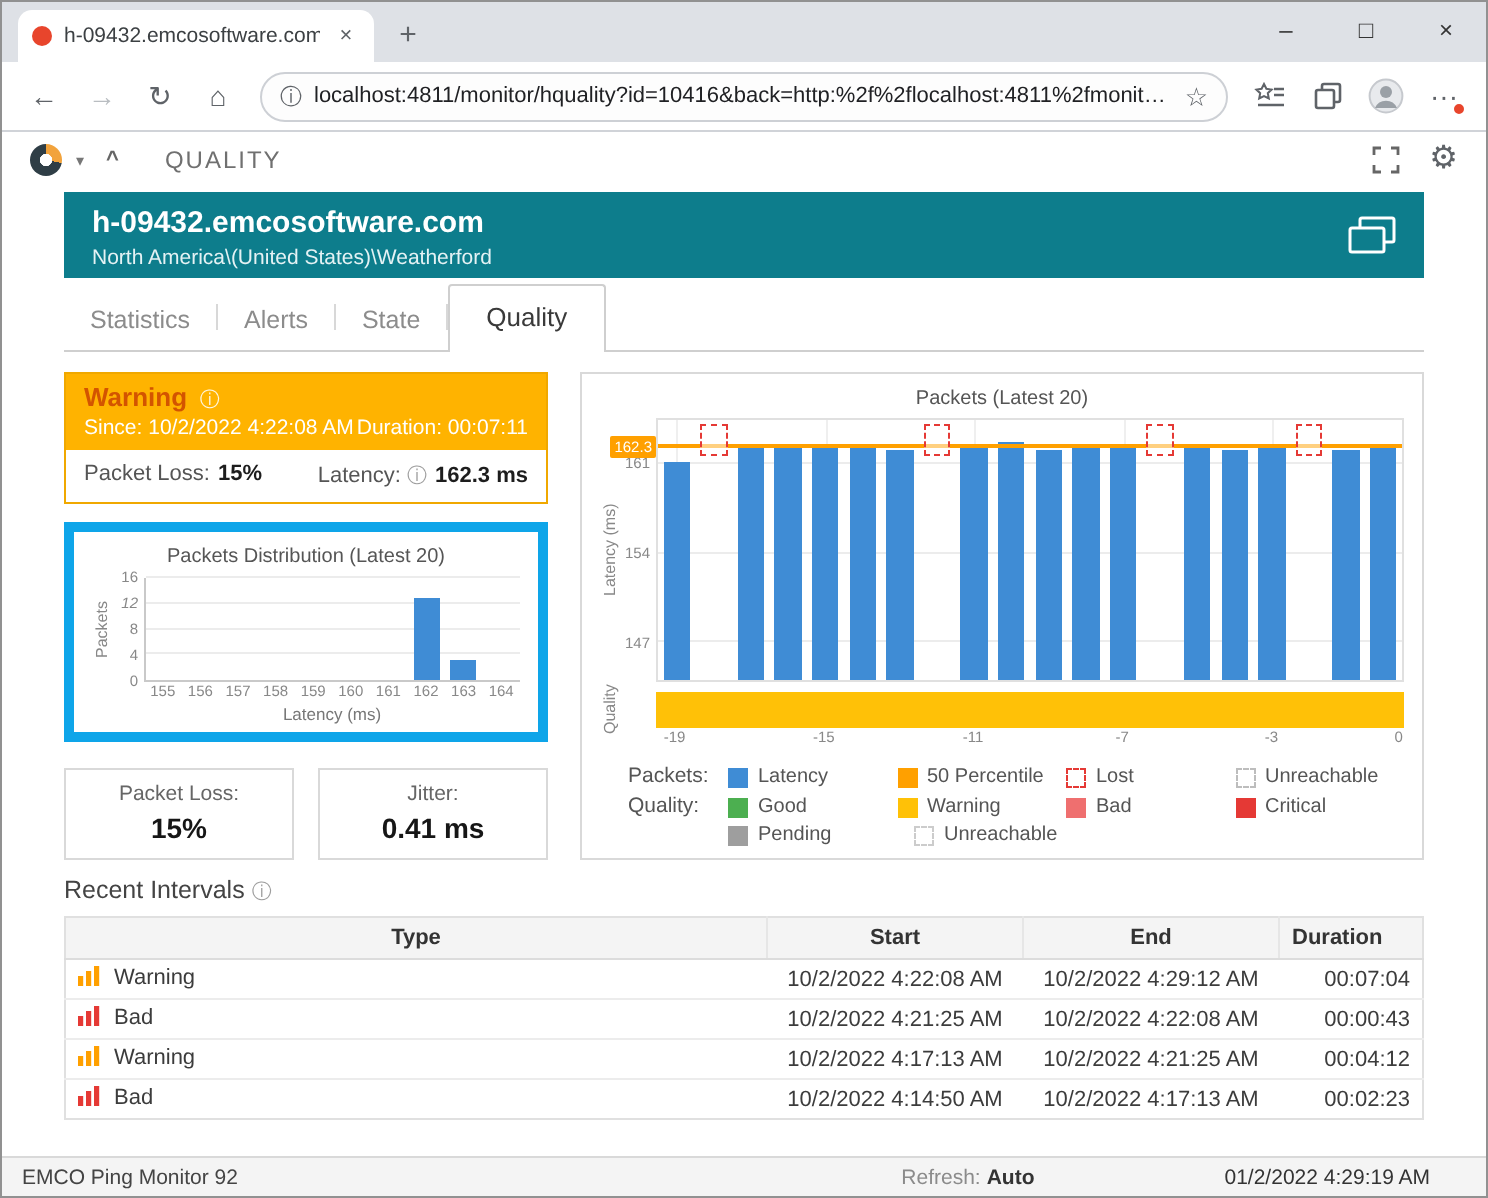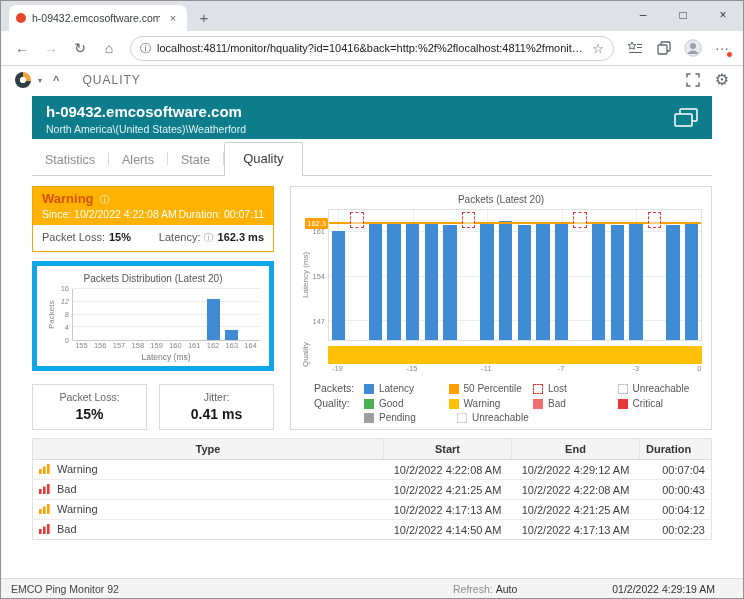--- a/index.html
+++ b/index.html
@@ -113,21 +113,21 @@
   .intervals th.col3{width:72px;text-align:left;padding-right:23px}
   .intervals td{padding:3px 6px;border-top:1px solid #ececec;font-size:11px;color:#3c3c3c}
   .c-type{text-align:left;padding-left:8px}
   .type-icon{display:inline-block;margin-right:7px;vertical-align:-1px}
   .c-start,.c-end{text-align:center}
   .c-dur{text-align:right;padding-right:9px}
   
   .footer{flex:none;height:20px;background:#f4f4f4;border-top:1px solid #d9d9d9;display:flex;align-items:center;padding:0 10px 0 10px;font-size:10.5px;color:#555}
   .f-left{color:#444}
   .f-refresh{margin-left:auto;color:#8b8b8b}
-  .f-refresh b{color:#333;font-weight:normal;margin-left:3px}
+  .f-refresh b{color:#333;font-weight:bold;margin-left:3px}
   .f-time{margin-left:95px;margin-right:18px;color:#333}
 </style>
 </head>
 <body>
 
 <div class="window">
 
   <div class="titlebar">
     <div class="btab">
       <span class="tab-favicon"></span>
@@ -402,20 +402,24 @@
                     <span>Unreachable</span>
                   </span>
                 </div>
               </div>
           </div>
         </div>
 
       </div>
 
       <div class="intervals">
+        <div class="intervals-title">
+          <span>Recent Intervals</span>
+          <span class="info">ⓘ</span>
+        </div>
         <table>
           <thead>
               <tr>
                 <th class="col0">Type</th>
                 <th class="col1">Start</th>
                 <th class="col2">End</th>
                 <th class="col3">Duration</th>
               </tr>
             </thead>
           <tbody>

